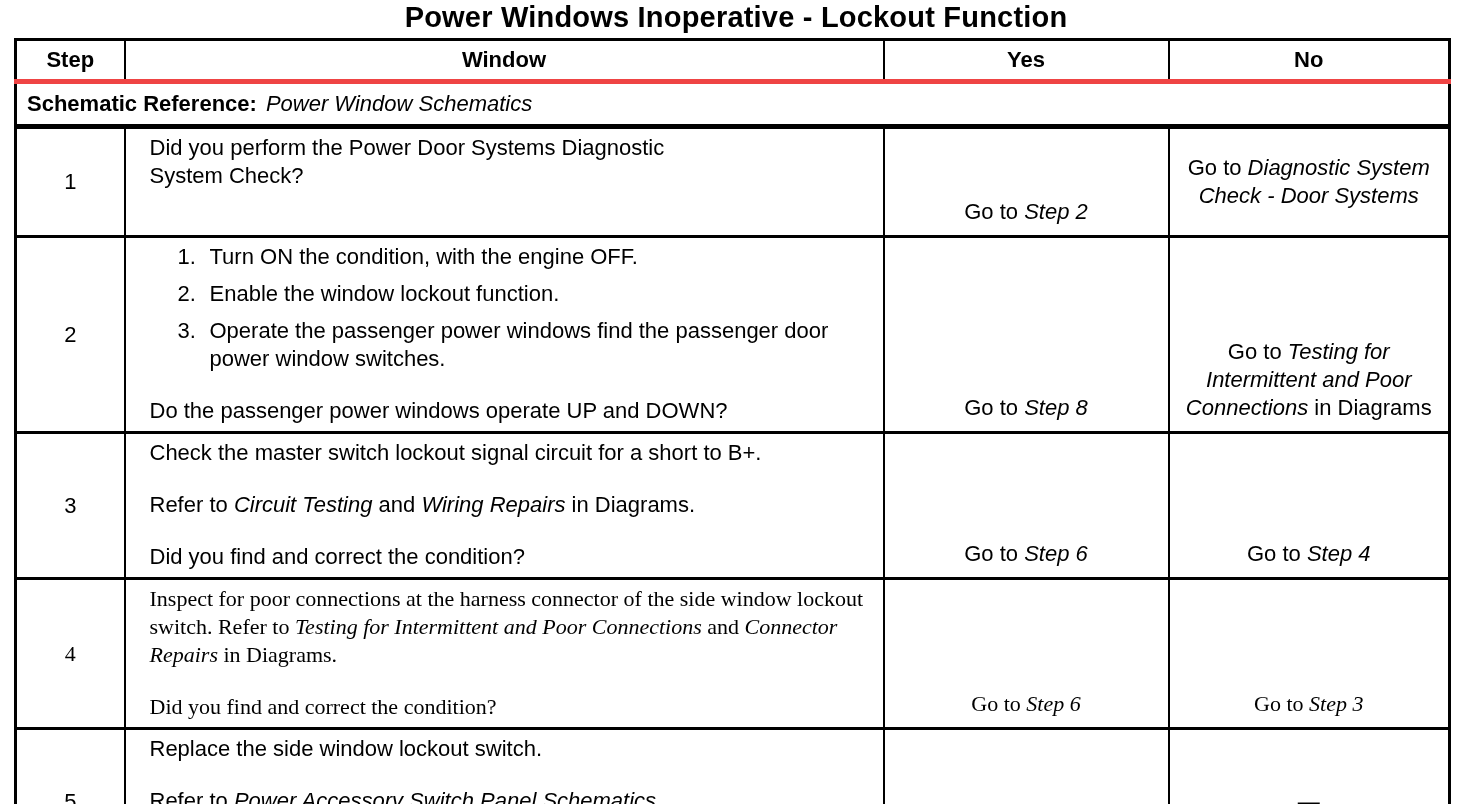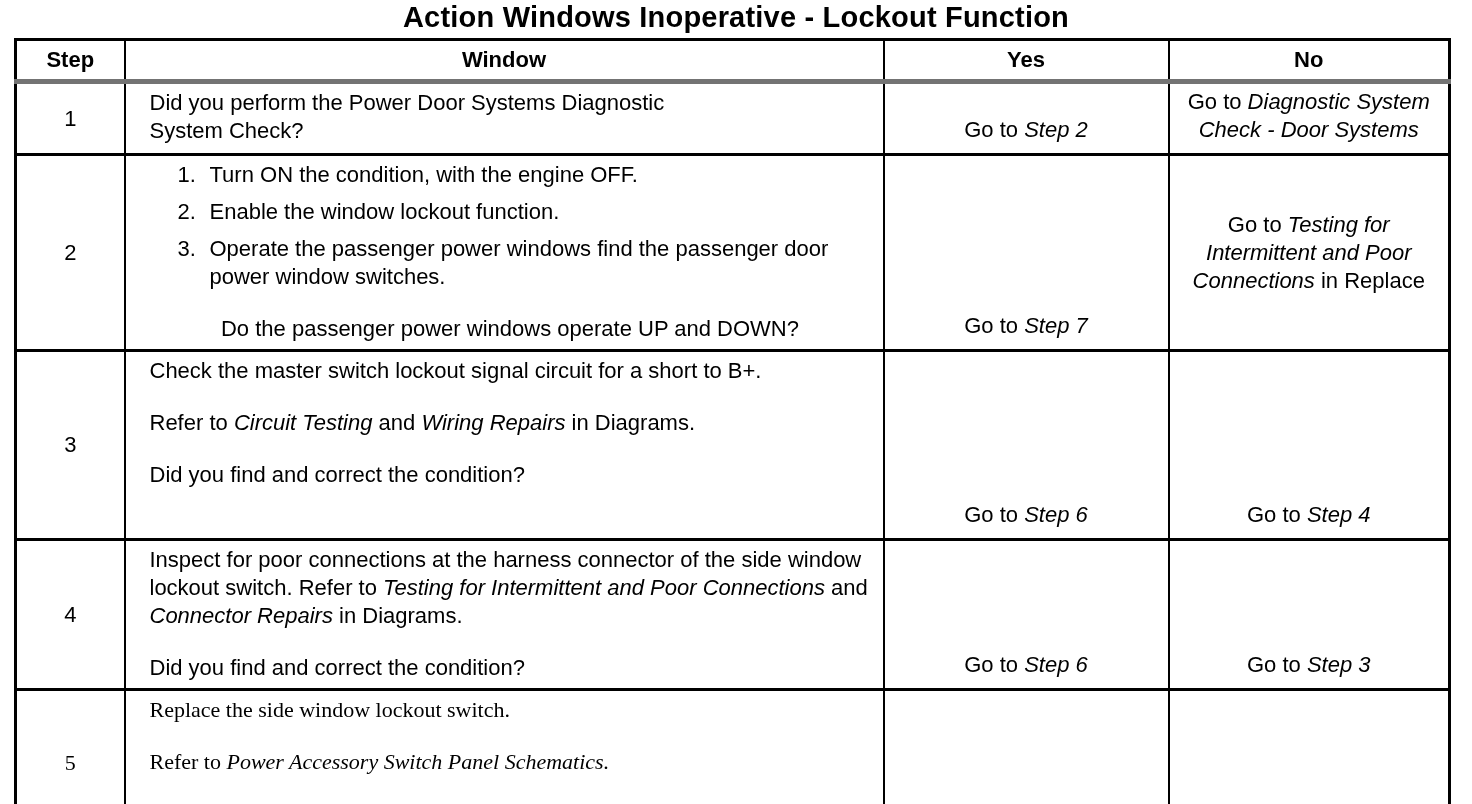--- a/index.html
+++ b/index.html
@@ -16,21 +16,21 @@
     border-collapse:collapse;table-layout:fixed;
     width:1434px;margin-left:14px;background:#fff;
     border:3px solid #000;
   }
   col.c-step{width:109px;}
   col.c-action{width:759px;}
   col.c-yes{width:285px;}
   col.c-no{width:281px;}
   th,td{border:2px solid #000;font-size:22px;line-height:28px;overflow:hidden;}
   th{
-    border-top:3px solid #000;border-bottom:5px solid #737373;
+    border-top:3px solid #000;border-bottom:5px solid #ef4444;
     font-weight:bold;text-align:center;height:34px;padding:2px 4px;
   }
   td{border-top:3px solid #000;border-bottom:3px solid #000;}
   
   tbody tr:nth-child(1) td{height:36px;}
   tbody tr:nth-child(2) td{height:93px;}
   tbody tr:nth-child(3) td{height:173px;}
   tbody tr:nth-child(4) td{height:106px;}
   tbody tr:nth-child(5) td{height:129px;font-family:Liberation Serif, serif;}
   tbody tr:nth-child(6) td{height:99px;}
@@ -44,43 +44,48 @@
   .action-cell{vertical-align:top;text-align:left;padding:5px 12px 6px 24px;}
   .yes-cell,.no-cell{vertical-align:bottom;text-align:center;padding:4px 10px 9px 10px;}
   
   tbody tr:nth-child(2) .no-cell{vertical-align:middle;padding-bottom:4px;}
   tbody tr:nth-child(6) .no-cell{vertical-align:middle;padding-bottom:4px;}
   .para{margin-top:24px;}
   .para:first-child{margin-top:0;}
   .list-row{display:flex;margin-top:0;padding-left:28px;margin-bottom:9px;}
   .list-row .num{flex:0 0 32px;}
   .list-row .li-text{flex:1 1 auto;}
-  .list-row + .para{text-align:center;}
+  .list-row + .para{}
 </style>
 </head>
 <body>
 
-<h1 class="page-title">Action Windows Inoperative - Lockout Function</h1>
+<h1 class="page-title">Power Windows Inoperative - Lockout Function</h1>
 
 <table class="diag">
   <colgroup>
     <col class="c-step">
       <col class="c-action">
       <col class="c-yes">
       <col class="c-no">
   </colgroup>
   <thead>
     <tr>
       <th>Step</th>
       <th>Window</th>
       <th>Yes</th>
       <th>No</th>
     </tr>
   </thead>
   <tbody>
+    <tr>
+      <td class="schematic-cell" colspan="4">
+        <span>Schematic Reference:</span><i>Power Window Schematics</i>
+      </td>
+    </tr>
 
   <tr>
         <td class="step-cell">1</td>
         <td class="action-cell">
           <div class="para"><span>Did you perform the Power Door Systems Diagnostic</span><br><span>System Check?</span></div>
         </td>
         <td class="yes-cell"><span>Go to </span><i>Step 2</i></td>
         <td class="no-cell"><span>Go to </span><i>Diagnostic System Check - Door Systems</i></td>
       </tr>
       <tr>
@@ -93,22 +98,22 @@
           <div class="list-row">
             <span class="num">2.</span>
             <span class="li-text"><span>Enable the window lockout function.</span></span>
           </div>
           <div class="list-row">
             <span class="num">3.</span>
             <span class="li-text"><span>Operate the passenger power windows find the passenger door power window switches.</span></span>
           </div>
           <div class="para"><span>Do the passenger power windows operate UP and DOWN?</span></div>
         </td>
-        <td class="yes-cell"><span>Go to </span><i>Step 7</i></td>
-        <td class="no-cell"><span>Go to </span><i>Testing for Intermittent and Poor Connections</i><span> in Replace</span></td>
+        <td class="yes-cell"><span>Go to </span><i>Step 8</i></td>
+        <td class="no-cell"><span>Go to </span><i>Testing for Intermittent and Poor Connections</i><span> in Diagrams</span></td>
       </tr>
       <tr>
         <td class="step-cell">3</td>
         <td class="action-cell">
           <div class="para"><span>Check the master switch lockout signal circuit for a short to B+.</span></div>
           <div class="para"><span>Refer to </span><i>Circuit Testing</i><span> and </span><i>Wiring Repairs</i><span> in Diagrams.</span></div>
           <div class="para"><span>Did you find and correct the condition?</span></div>
         </td>
         <td class="yes-cell"><span>Go to </span><i>Step 6</i></td>
         <td class="no-cell"><span>Go to </span><i>Step 4</i></td>

